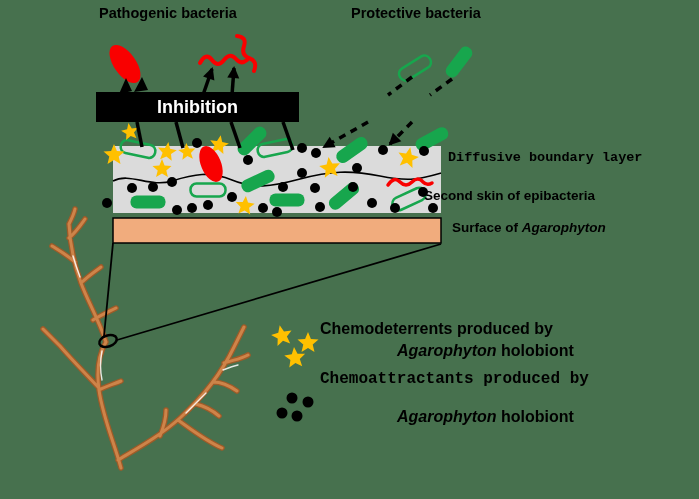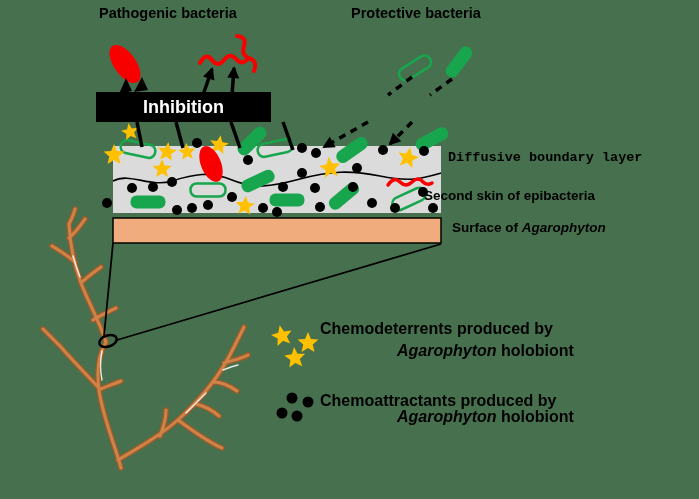--- a/index.html
+++ b/index.html
@@ -3,30 +3,30 @@
 <meta charset="utf-8">
 <style>
   html,body{margin:0;padding:0;}
   #stage{position:relative;width:699px;height:499px;overflow:hidden;
          font-family:"Liberation Sans","DejaVu Sans",sans-serif;}
   #scene{position:absolute;left:0;top:0;}
   .txt{position:absolute;white-space:nowrap;color:#000;font-weight:bold;}
   .title{font-size:14.5px;}
   .blackbox{position:absolute;display:flex;align-items:center;justify-content:center;
             font-weight:bold;}
-  #box-inhibition{left:96px;top:92px;width:175px;height:30px;font-size:18px;}
+  #box-inhibition{left:96px;top:92px;width:203px;height:30px;font-size:18px;}
   #box-attraction{left:352px;top:96px;width:94px;height:26px;font-size:15.5px;}
   .layer-label{font-size:13.5px;}
   #lbl-diffusive{left:448px;top:150px;font-family:Liberation Mono, monospace;}
   #lbl-second{left:424px;top:188px;}
   #lbl-surface{left:452px;top:220px;}
   .legend-line{font-size:16px;}
   #legend-1a{left:320px;top:320px;}
   #legend-1b{left:397px;top:342px;}
-  #legend-2a{left:320px;top:392px;}
+  #legend-2a{left:320px;top:370px;font-family:Liberation Mono, monospace;}
   #legend-2b{left:397px;top:408px;}
   .it{font-style:italic;}
   #title-pathogenic{left:99px;top:5px;}
   #title-protective{left:351px;top:5px;}
 </style>
 </head>
 <body>
 
 <div id="stage" style="background: rgb(71, 113, 78);">
 

